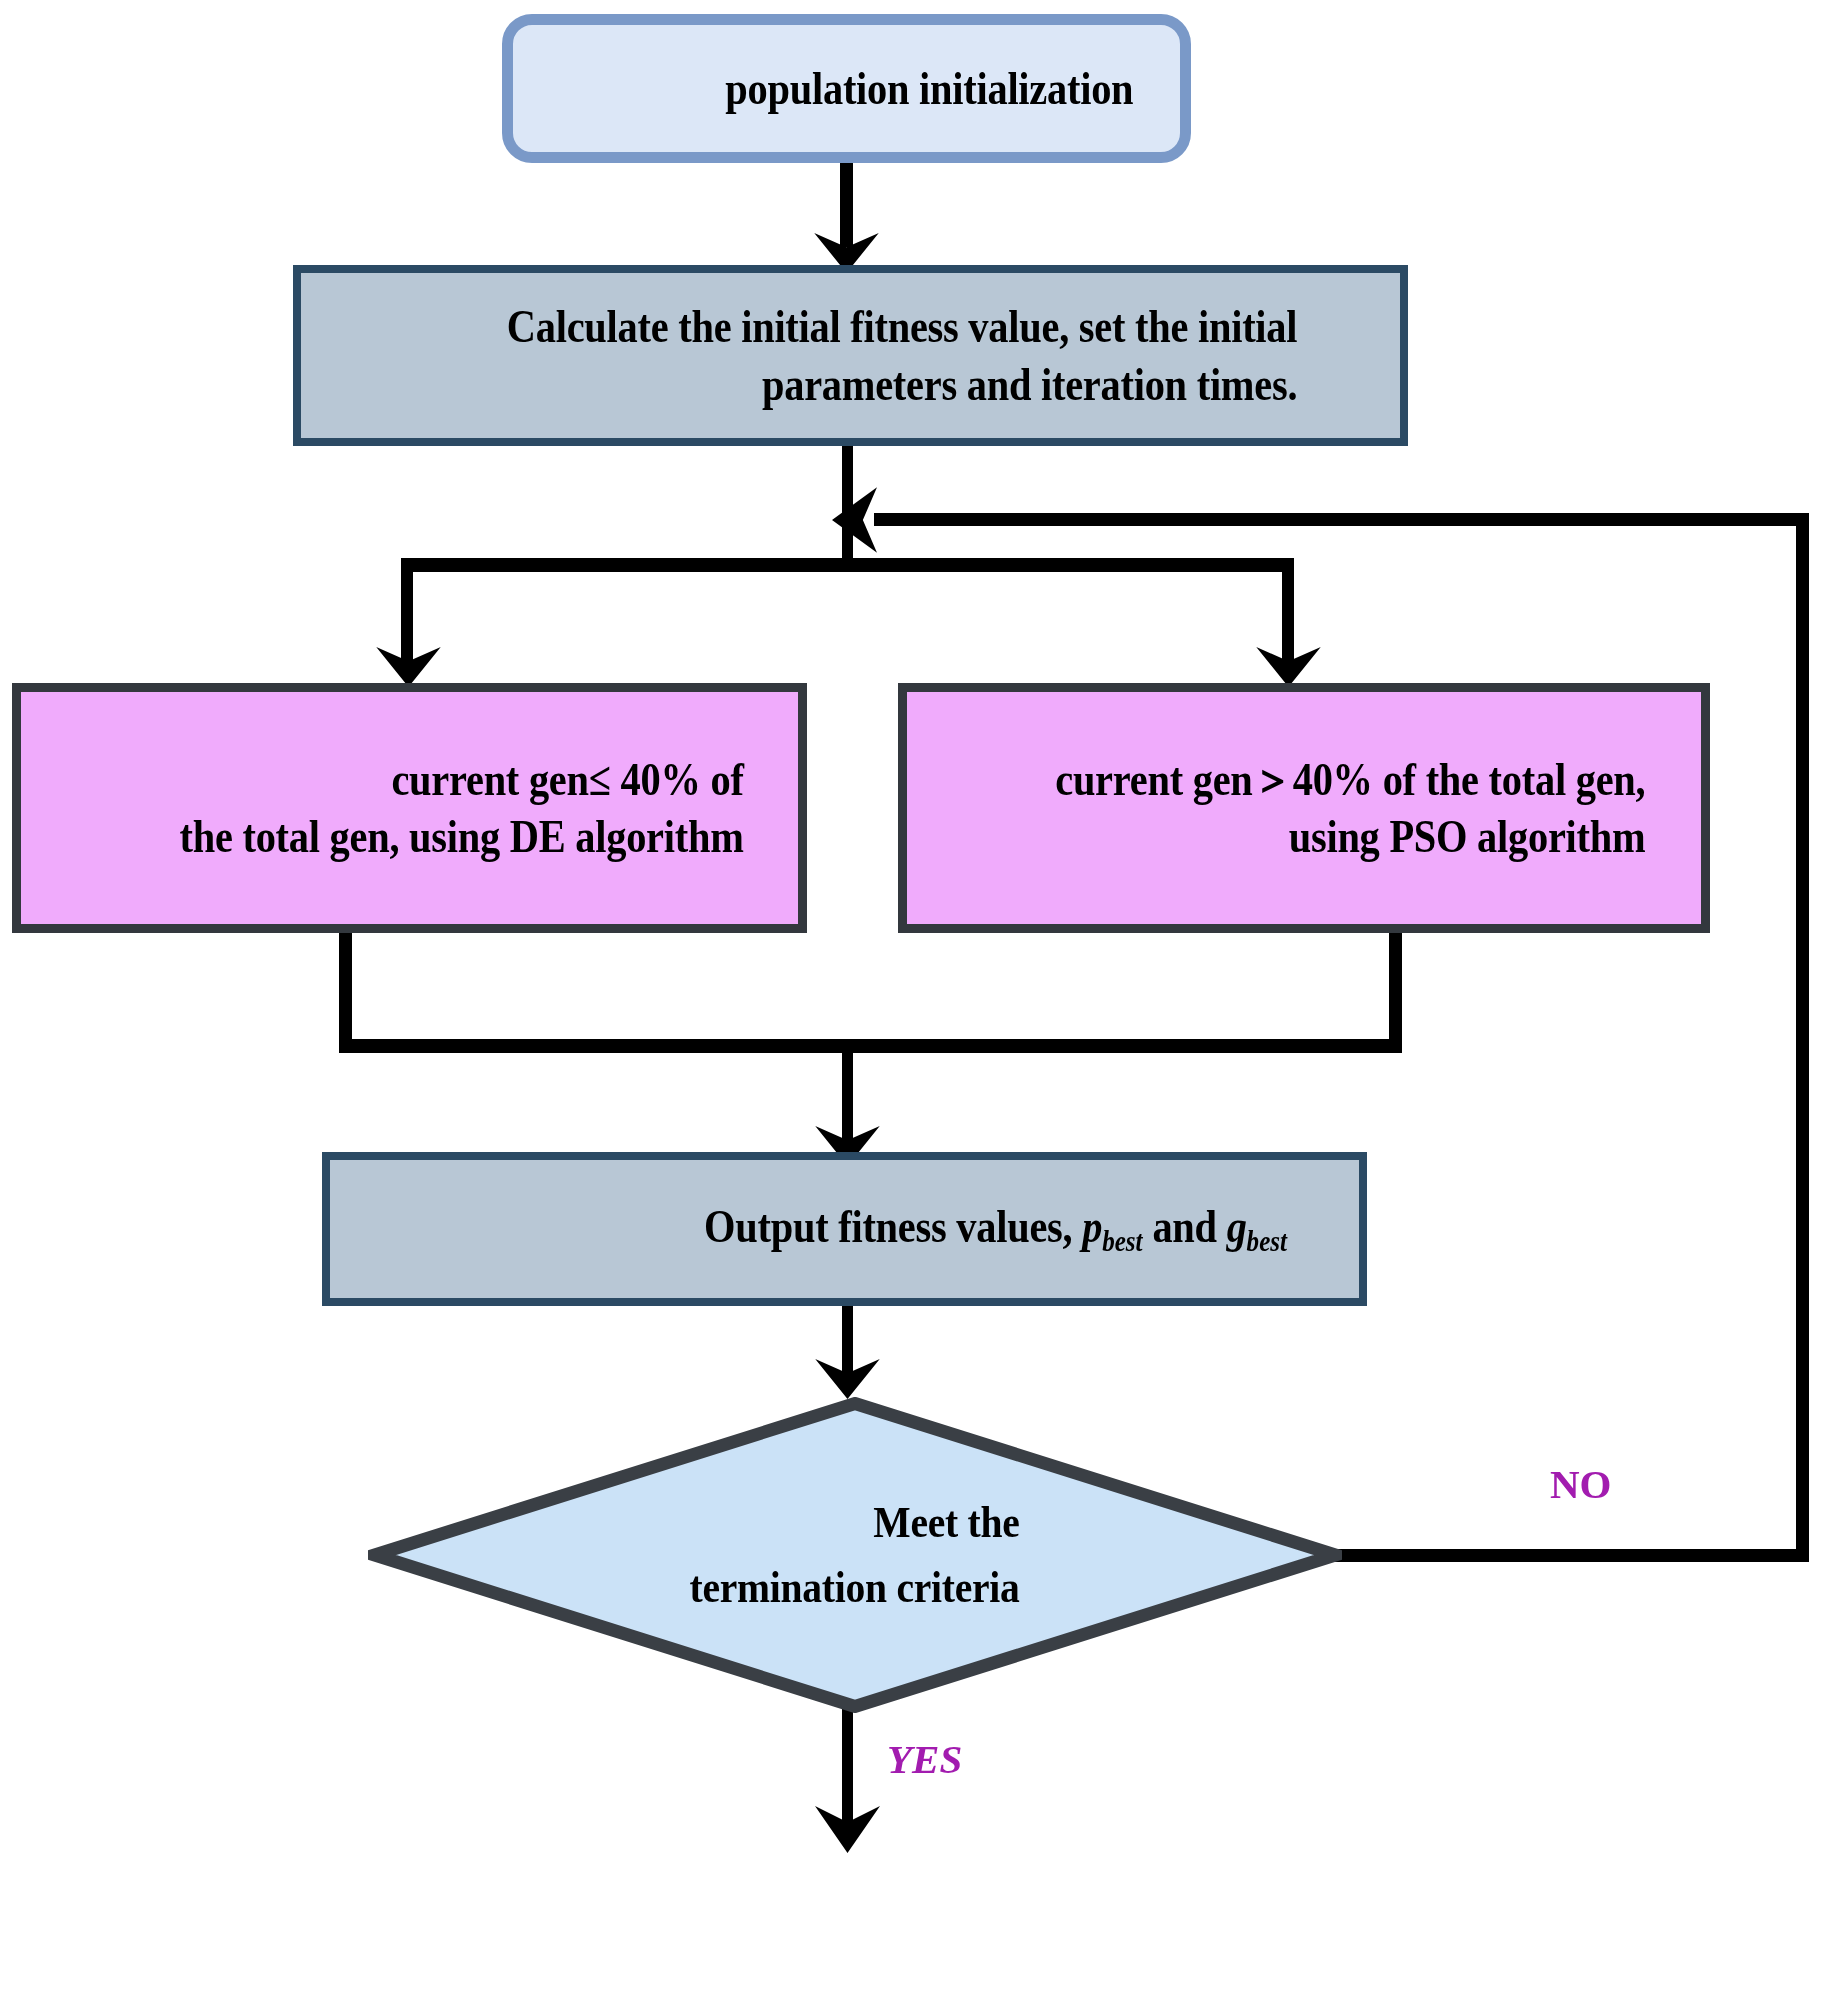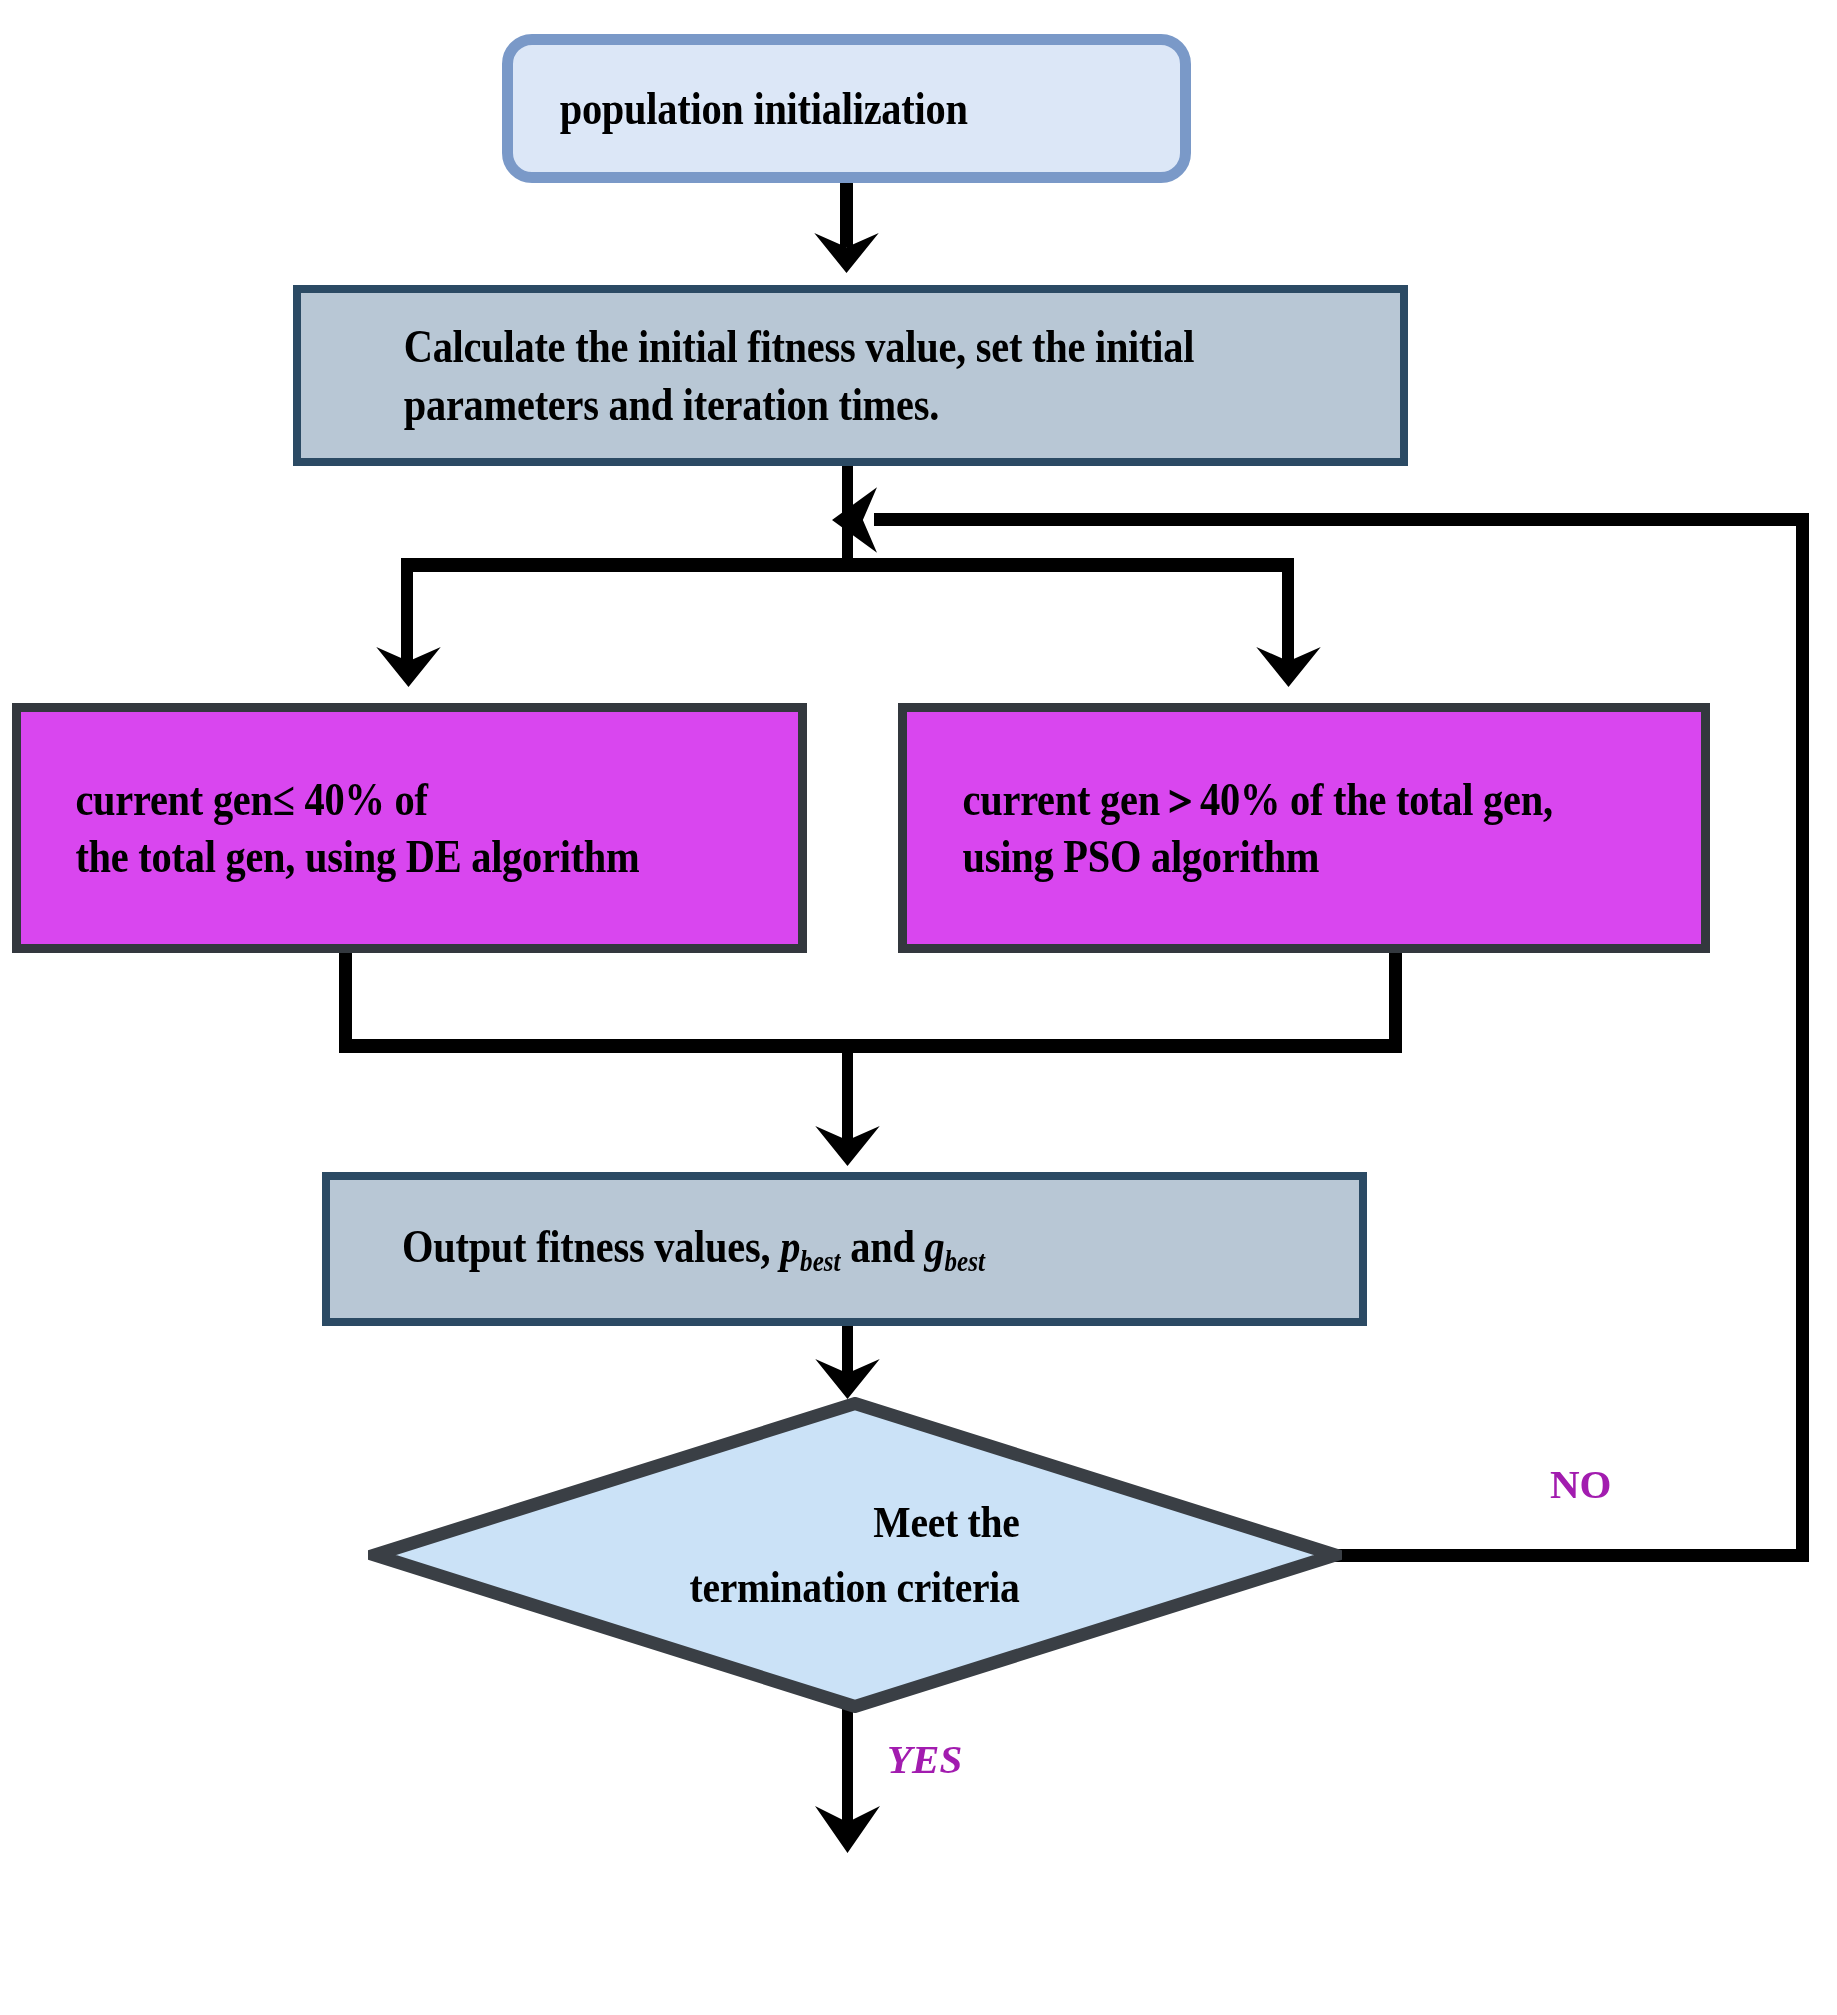--- a/index.html
+++ b/index.html
@@ -16,22 +16,21 @@
     overflow: hidden;
     font-family: "Liberation Serif", "DejaVu Serif", serif;
   }
 
   .node {
     position: absolute;
     box-sizing: border-box;
     display: flex;
     align-items: center;
     justify-content: center;
-    text-align: left;
-    margin-top: 20px;
+    text-align: right;
   }
 
   .node .txt {
     display: block;
     width: 100%;
     font-weight: bold;
     color: #000000;
     line-height: 1.22;
     letter-spacing: -0.3px;
     transform: scaleX(0.86);
@@ -47,21 +46,21 @@
 
   
   .process {
     background: #b8c7d5;
     border: 8.4px solid #2b4a64;
   }
   .process .txt { font-size: 47px; }
 
   
   .greybox {
-    background: #d946ef;
+    background: #f0abfc;
     border: 9.7px solid #33383e;
   }
   .greybox .txt { font-size: 47px; }
 
   
   .diamond-wrap {
     position: absolute;
   }
   .diamond-wrap svg { display: block; }
   .diamond-label {

